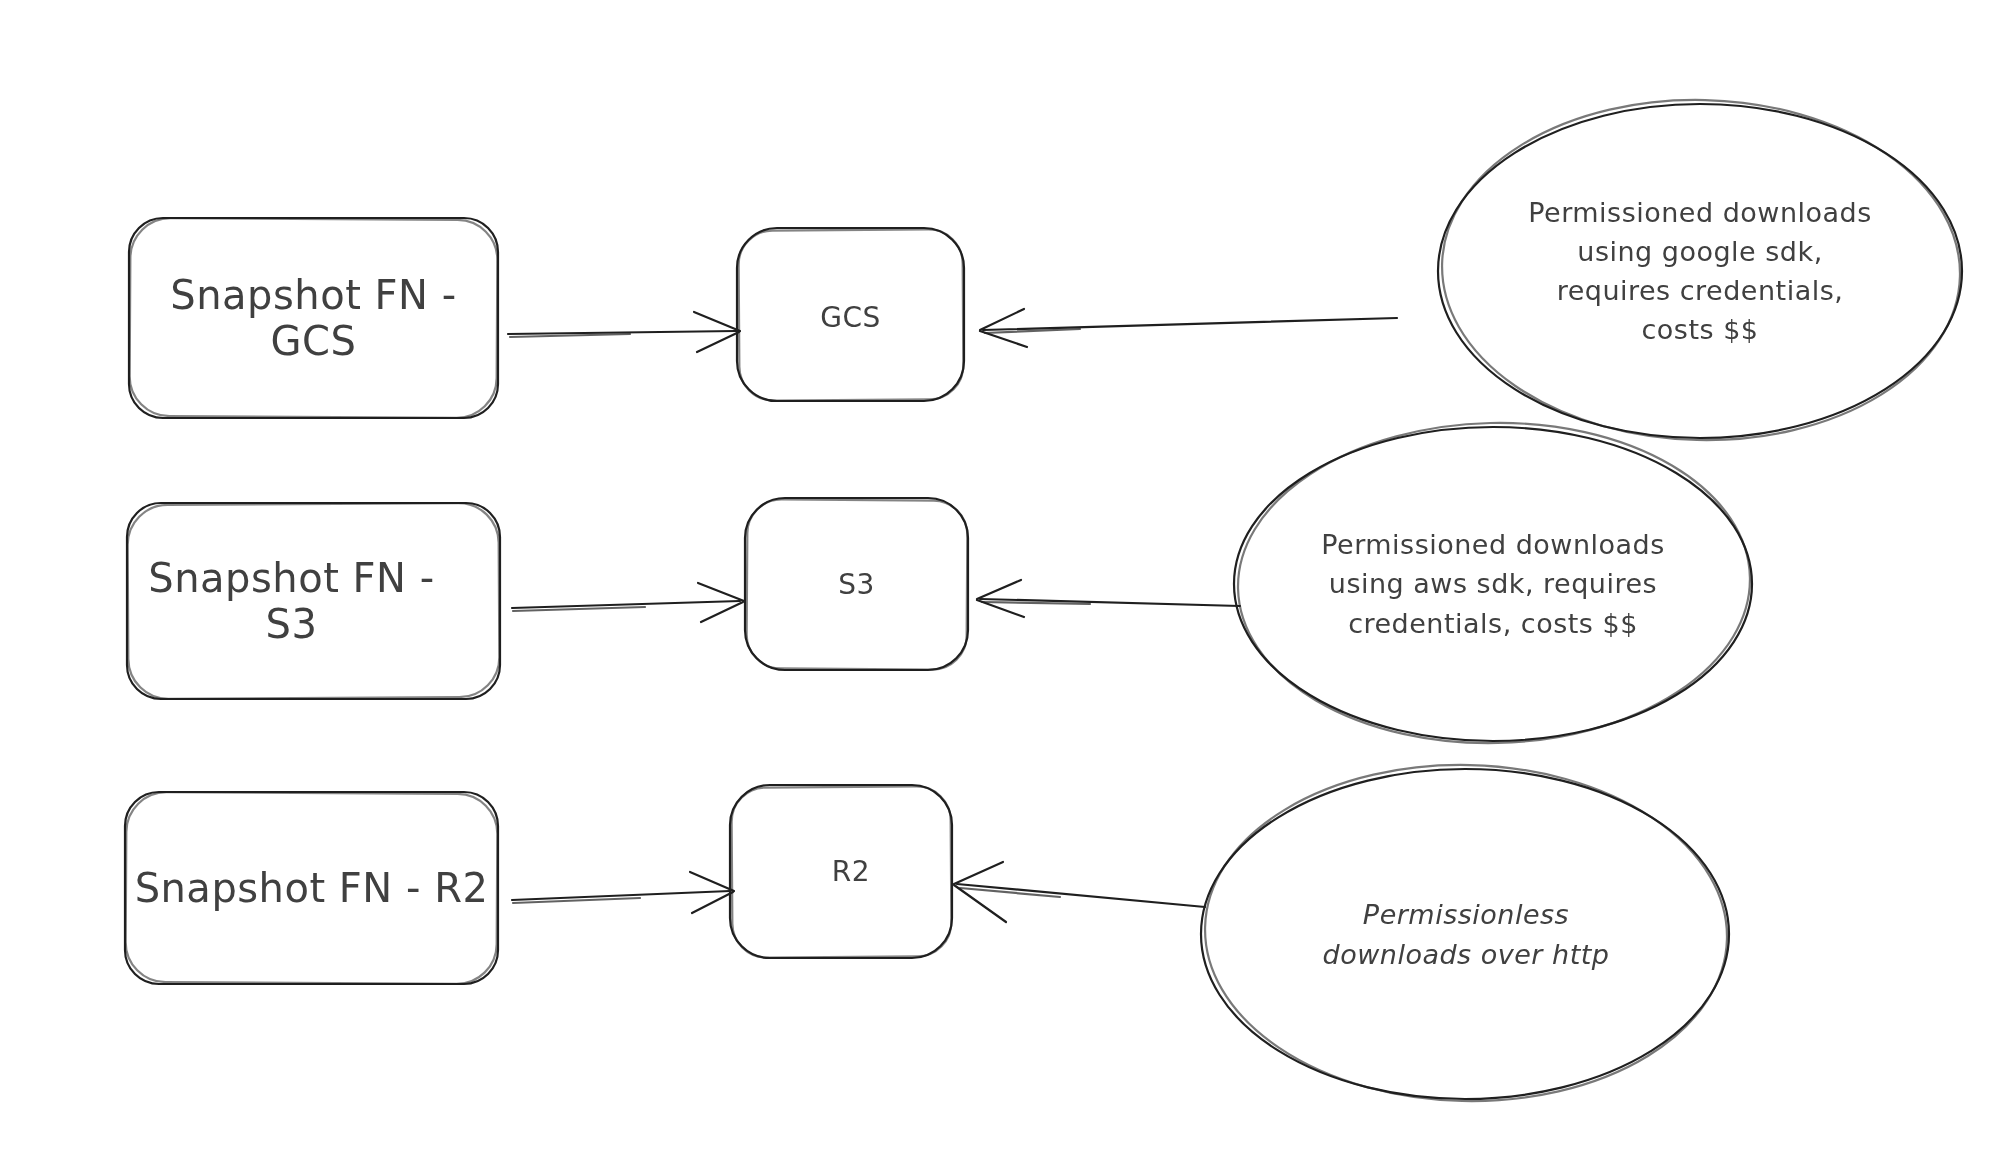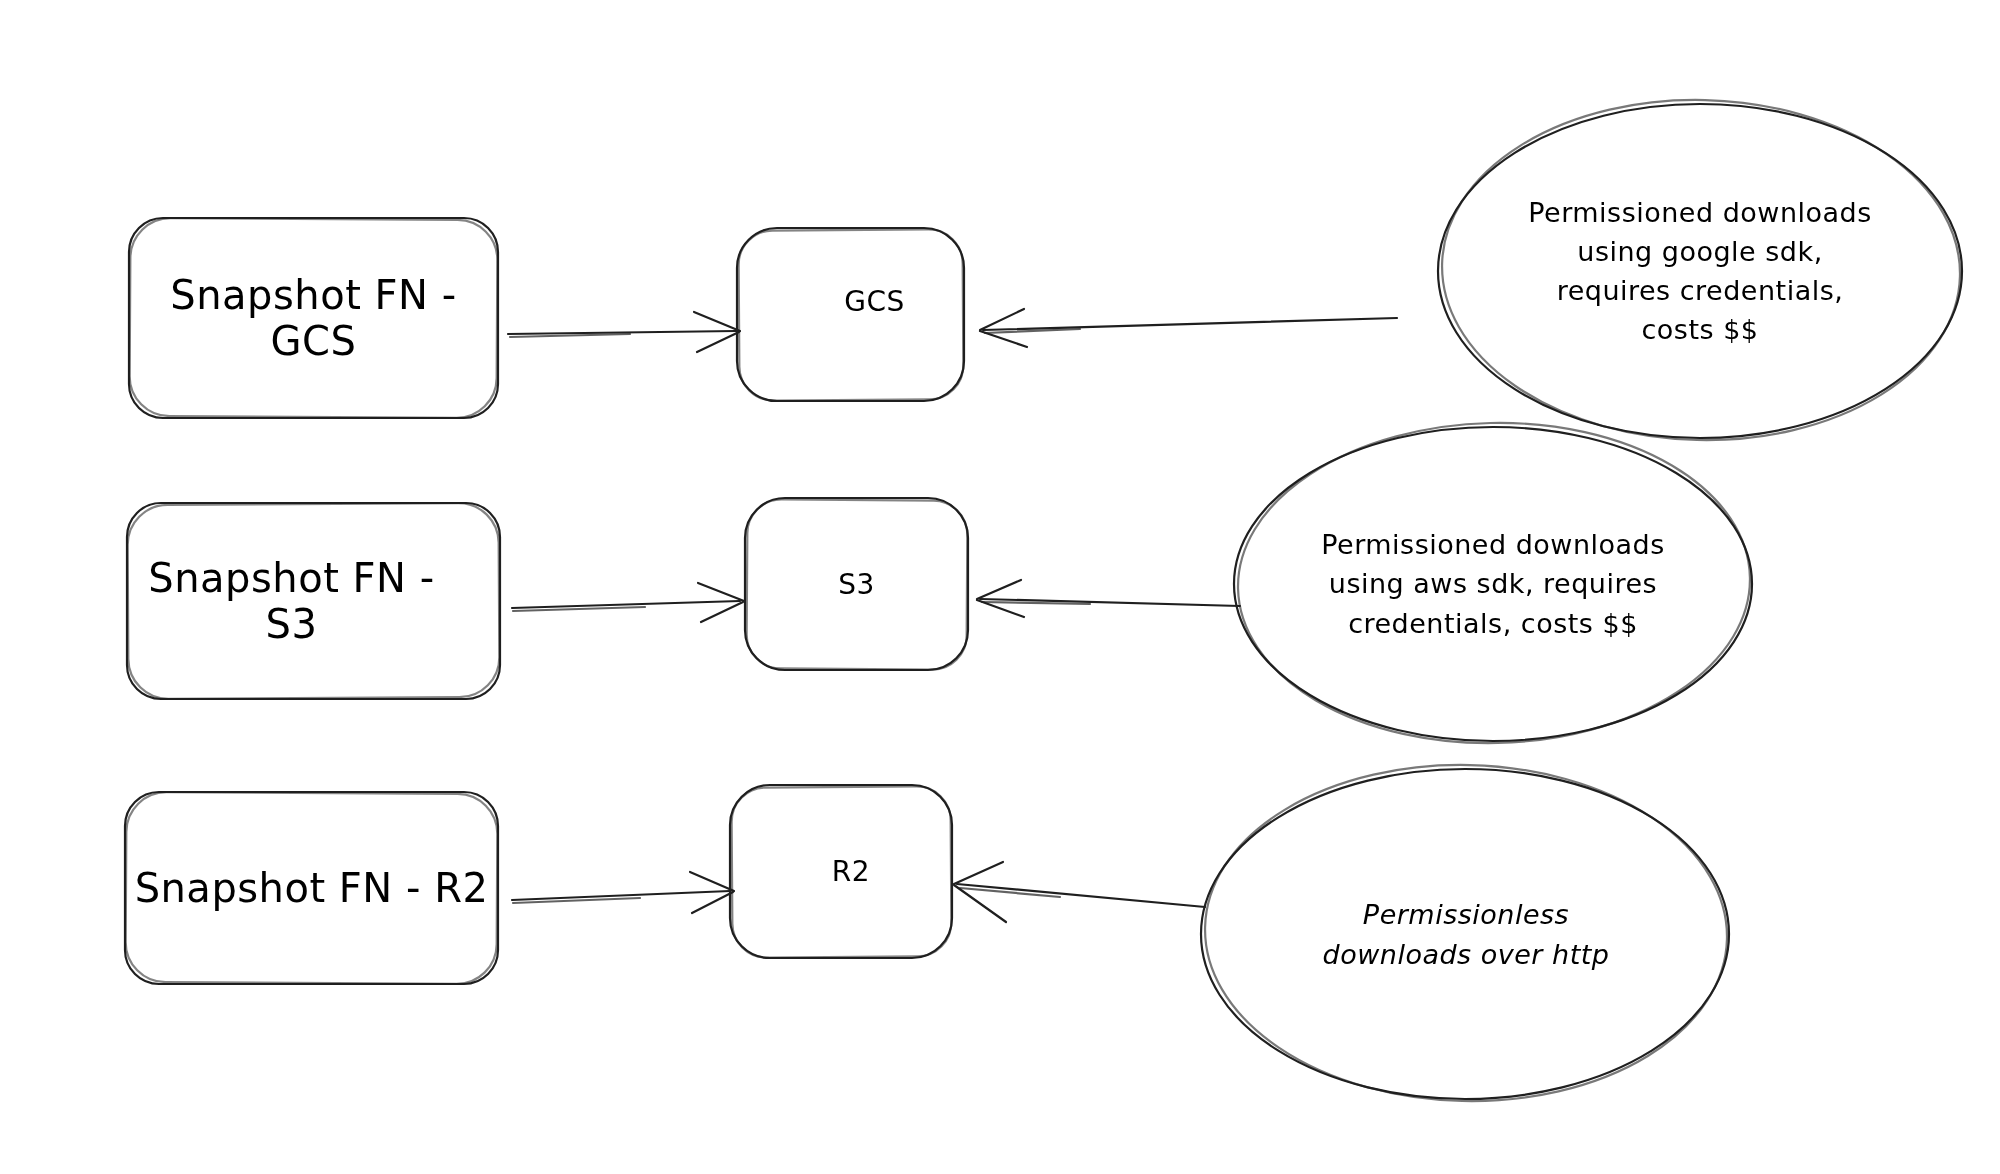--- a/index.html
+++ b/index.html
@@ -21,21 +21,21 @@
     left: 0;
     top: 0;
   }
   .label {
     position: absolute;
     display: flex;
     align-items: center;
     justify-content: center;
     text-align: center;
     white-space: pre-line;
-    color: #000000;
+    color: #404040;
     pointer-events: none;
     letter-spacing: 0.5px;
   }
   .src-label {
     font-size: 40px;
   }
   .node-label {
     font-size: 28px;
   }
   .note-label {
@@ -133,21 +133,21 @@
     </g>
 
     <g>
       <ellipse cx="1465" cy="934" rx="264" ry="165"></ellipse>
       <ellipse cx="1466" cy="933" rx="261" ry="168" opacity="0.6" transform="rotate(1.3 1465 934)"></ellipse>
     </g>
   </svg>
 
   <div class="label src-label" style="left:129px; top:218px; width:369px; height:200px;">Snapshot FN - GCS</div>
 
-  <div class="label node-label" style="left:737px; top:220px; width:227px; height:162px;padding-left:24px;">GCS</div>
+  <div class="label node-label" style="left:737px; top:236px; width:227px; height:162px;">GCS</div>
 
   <div class="label note-label" style="left:1438px; top:103px; width:524px; height:336px;">Permissioned downloads
 using google sdk,
 requires credentials,
 costs $$</div>
 
   <div class="label src-label" style="left:127px; top:503px; width:329px; height:196px;">Snapshot FN - S3</div>
 
   <div class="label node-label" style="left:745px; top:498px; width:223px; height:172px;">S3</div>
 

